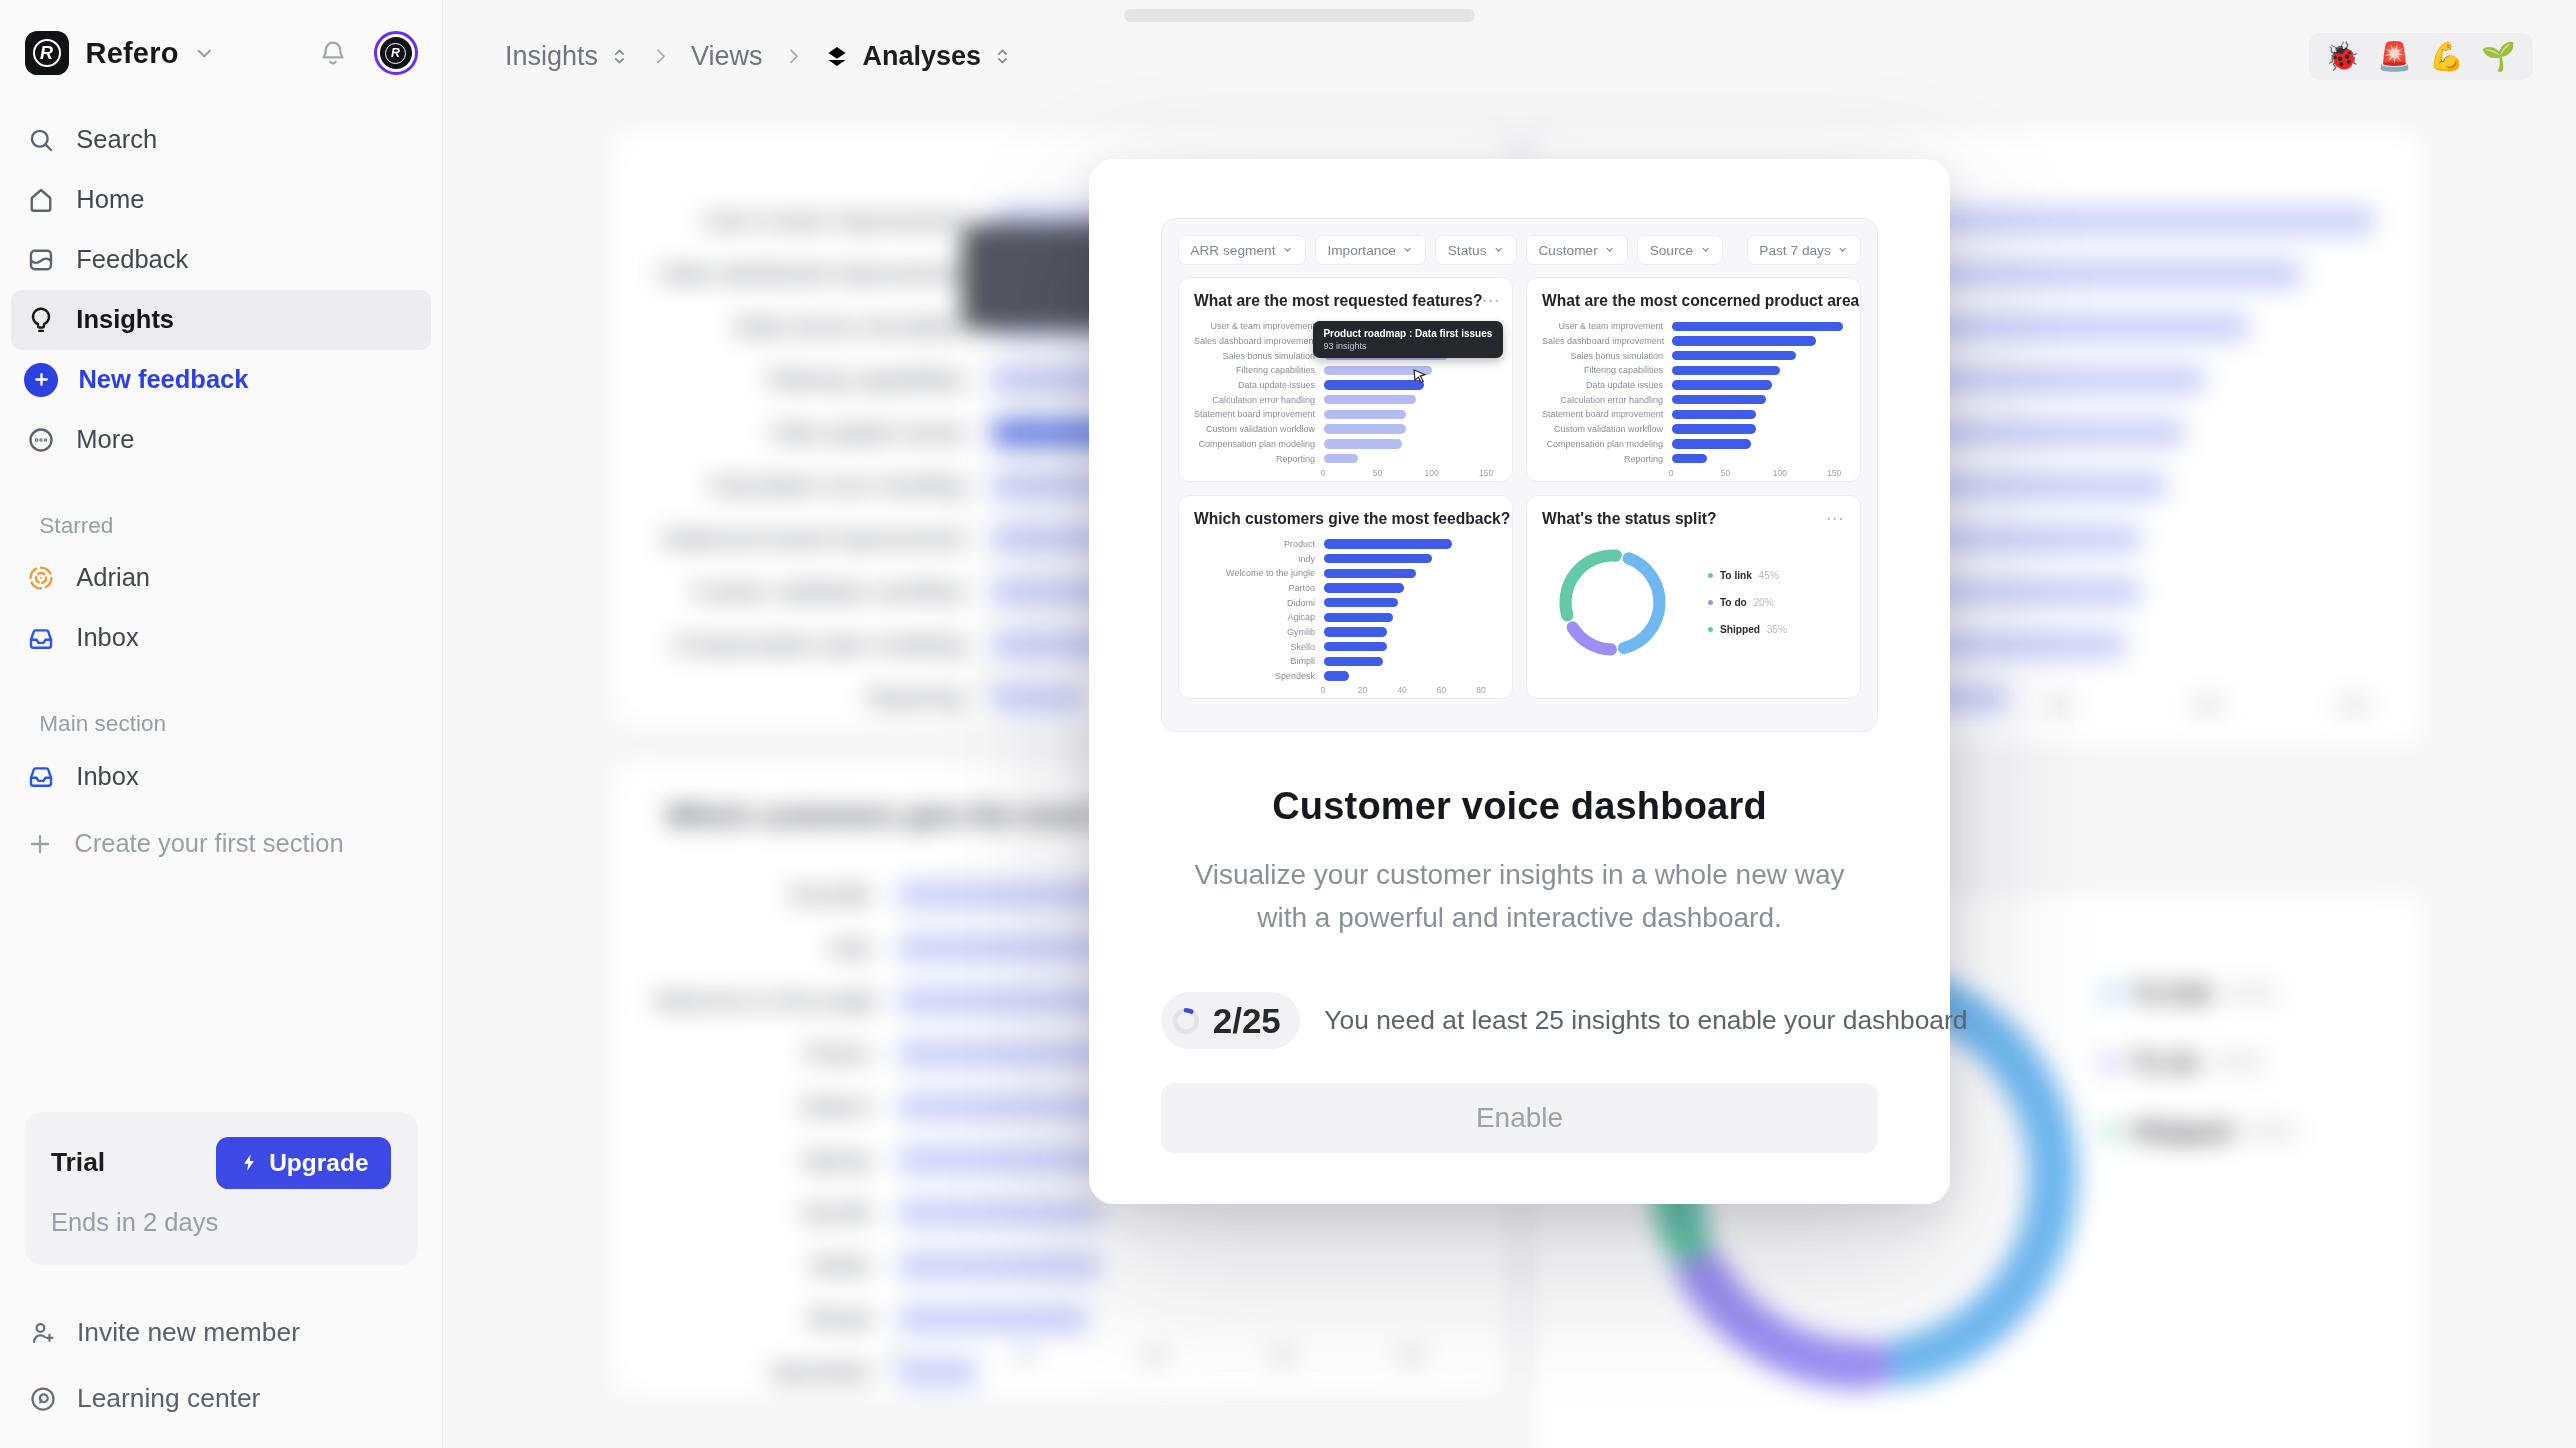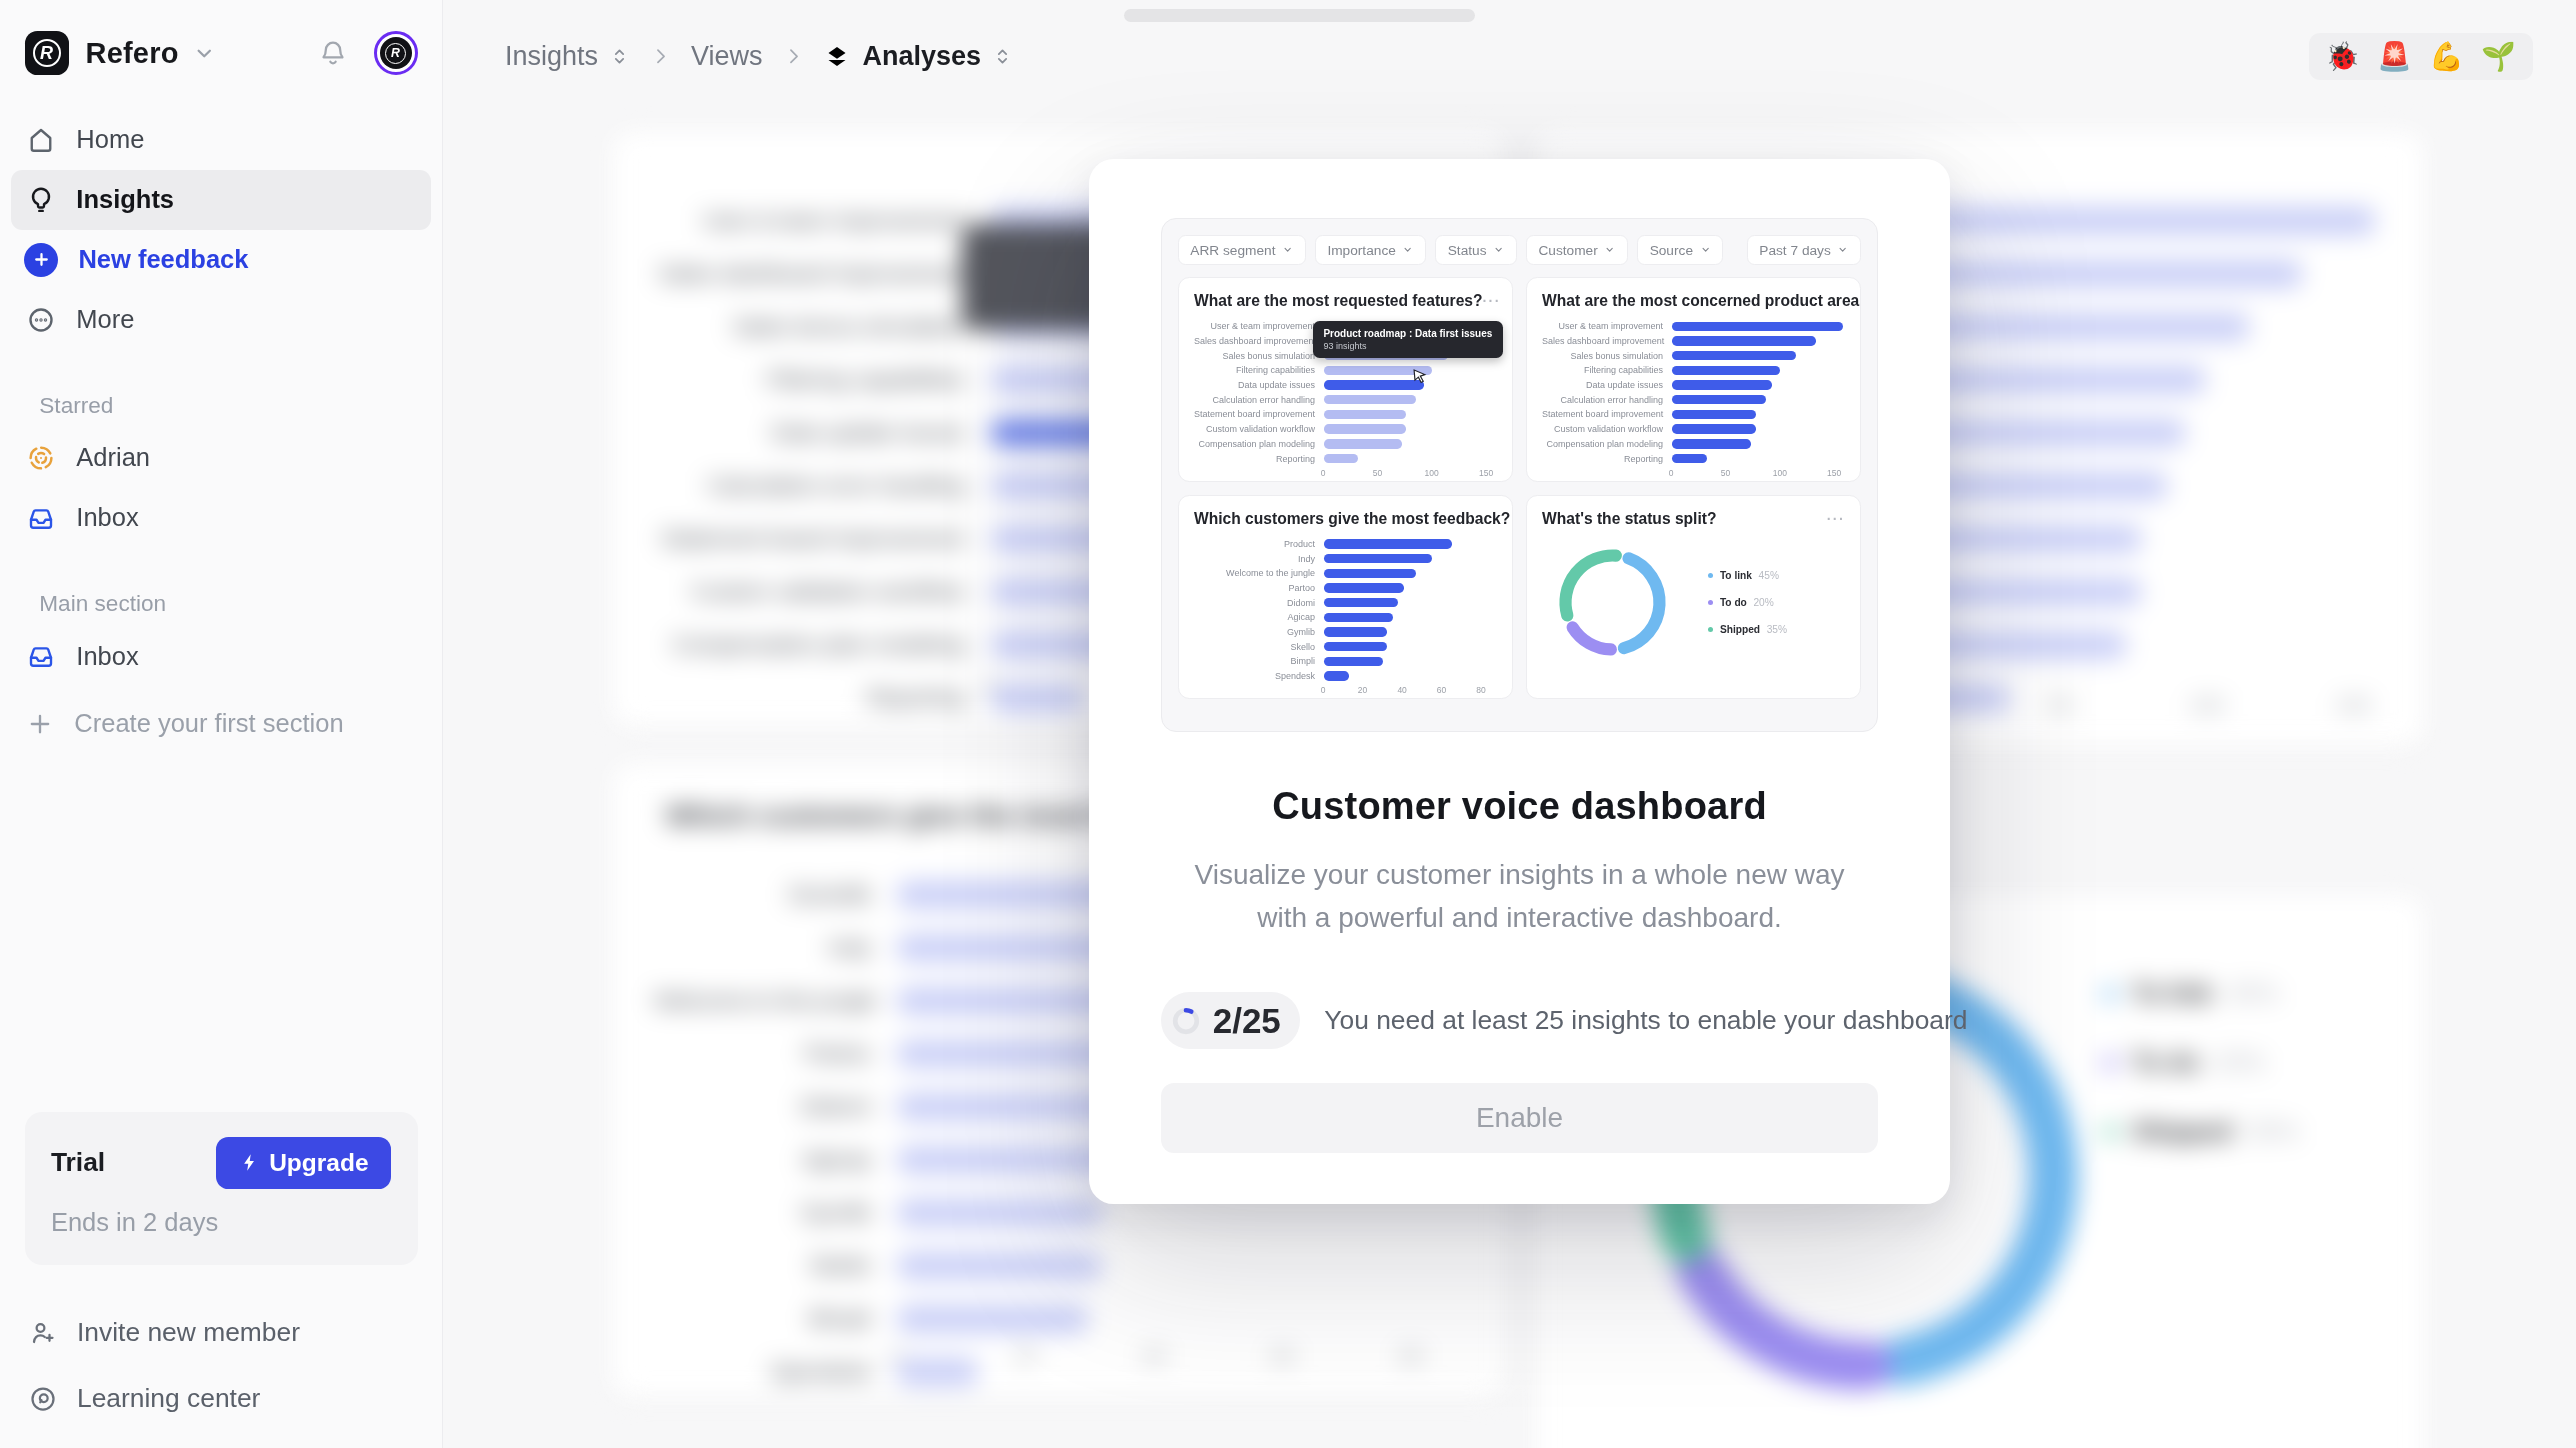--- a/index.html
+++ b/index.html
@@ -135,24 +135,42 @@
               <div class="logo-r">R</div>
             </div>
           </div>
       </div>
     </div>
 
     <nav class="nav" id="nav-main">
         <div class="nav-item">
           <span class="ico" style="width:30px;height:30px">
             <svg viewBox="0 0 24 24" fill="none" stroke="currentColor" stroke-linecap="round" stroke-linejoin="round" stroke-width="1.9">
+              <circle cx="11" cy="11" r="6.3"></circle>
+              <path d="M15.7 15.7 20 20"></path>
+            </svg>
+          </span>
+          <span>Search</span>
+        </div>
+        <div class="nav-item">
+          <span class="ico" style="width:30px;height:30px">
+            <svg viewBox="0 0 24 24" fill="none" stroke="currentColor" stroke-linecap="round" stroke-linejoin="round" stroke-width="1.9">
               <path d="M4.6 10.4 12 4l7.4 6.4V19a1.6 1.6 0 0 1-1.6 1.6H6.2A1.6 1.6 0 0 1 4.6 19Z"></path>
             </svg>
           </span>
           <span>Home</span>
+        </div>
+        <div class="nav-item">
+          <span class="ico" style="width:30px;height:30px">
+            <svg viewBox="0 0 24 24" fill="none" stroke="currentColor" stroke-linecap="round" stroke-linejoin="round" stroke-width="1.9">
+              <rect x="4" y="4.6" width="16" height="14.8" rx="3"></rect>
+              <path d="M4 12.6c3 2.4 5 2.4 8 0s5-2.4 8 0"></path>
+            </svg>
+          </span>
+          <span>Feedback</span>
         </div>
         <div class="nav-item active">
           <span class="ico" style="width:30px;height:30px">
             <svg viewBox="0 0 24 24" fill="none" stroke="currentColor" stroke-linecap="round" stroke-linejoin="round" stroke-width="1.9">
               <path d="M9.6 16.8v-1.5a6.4 6.4 0 1 1 4.8 0v1.5a1.2 1.2 0 0 1-1.2 1.2h-2.4a1.2 1.2 0 0 1-1.2-1.2Z"></path>
               <path d="M10.6 20.7h2.8"></path>
             </svg>
           </span>
           <span>Insights</span>
         </div>

